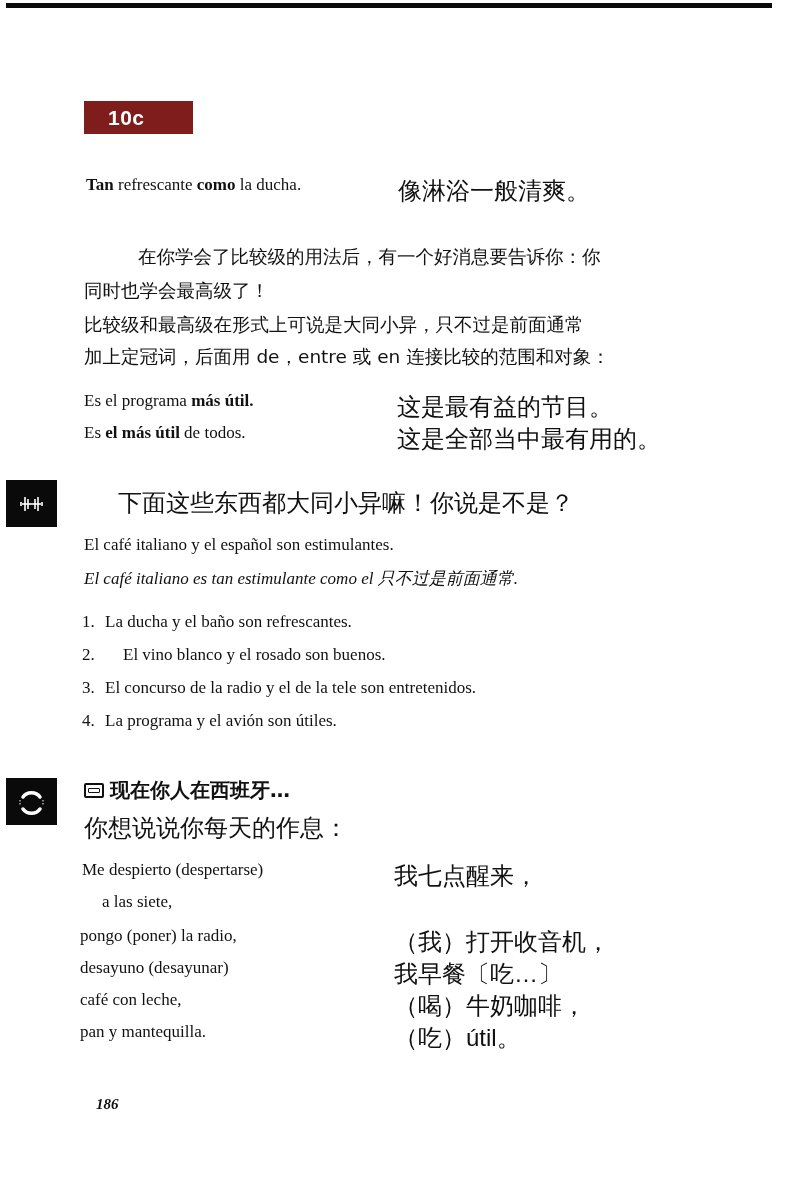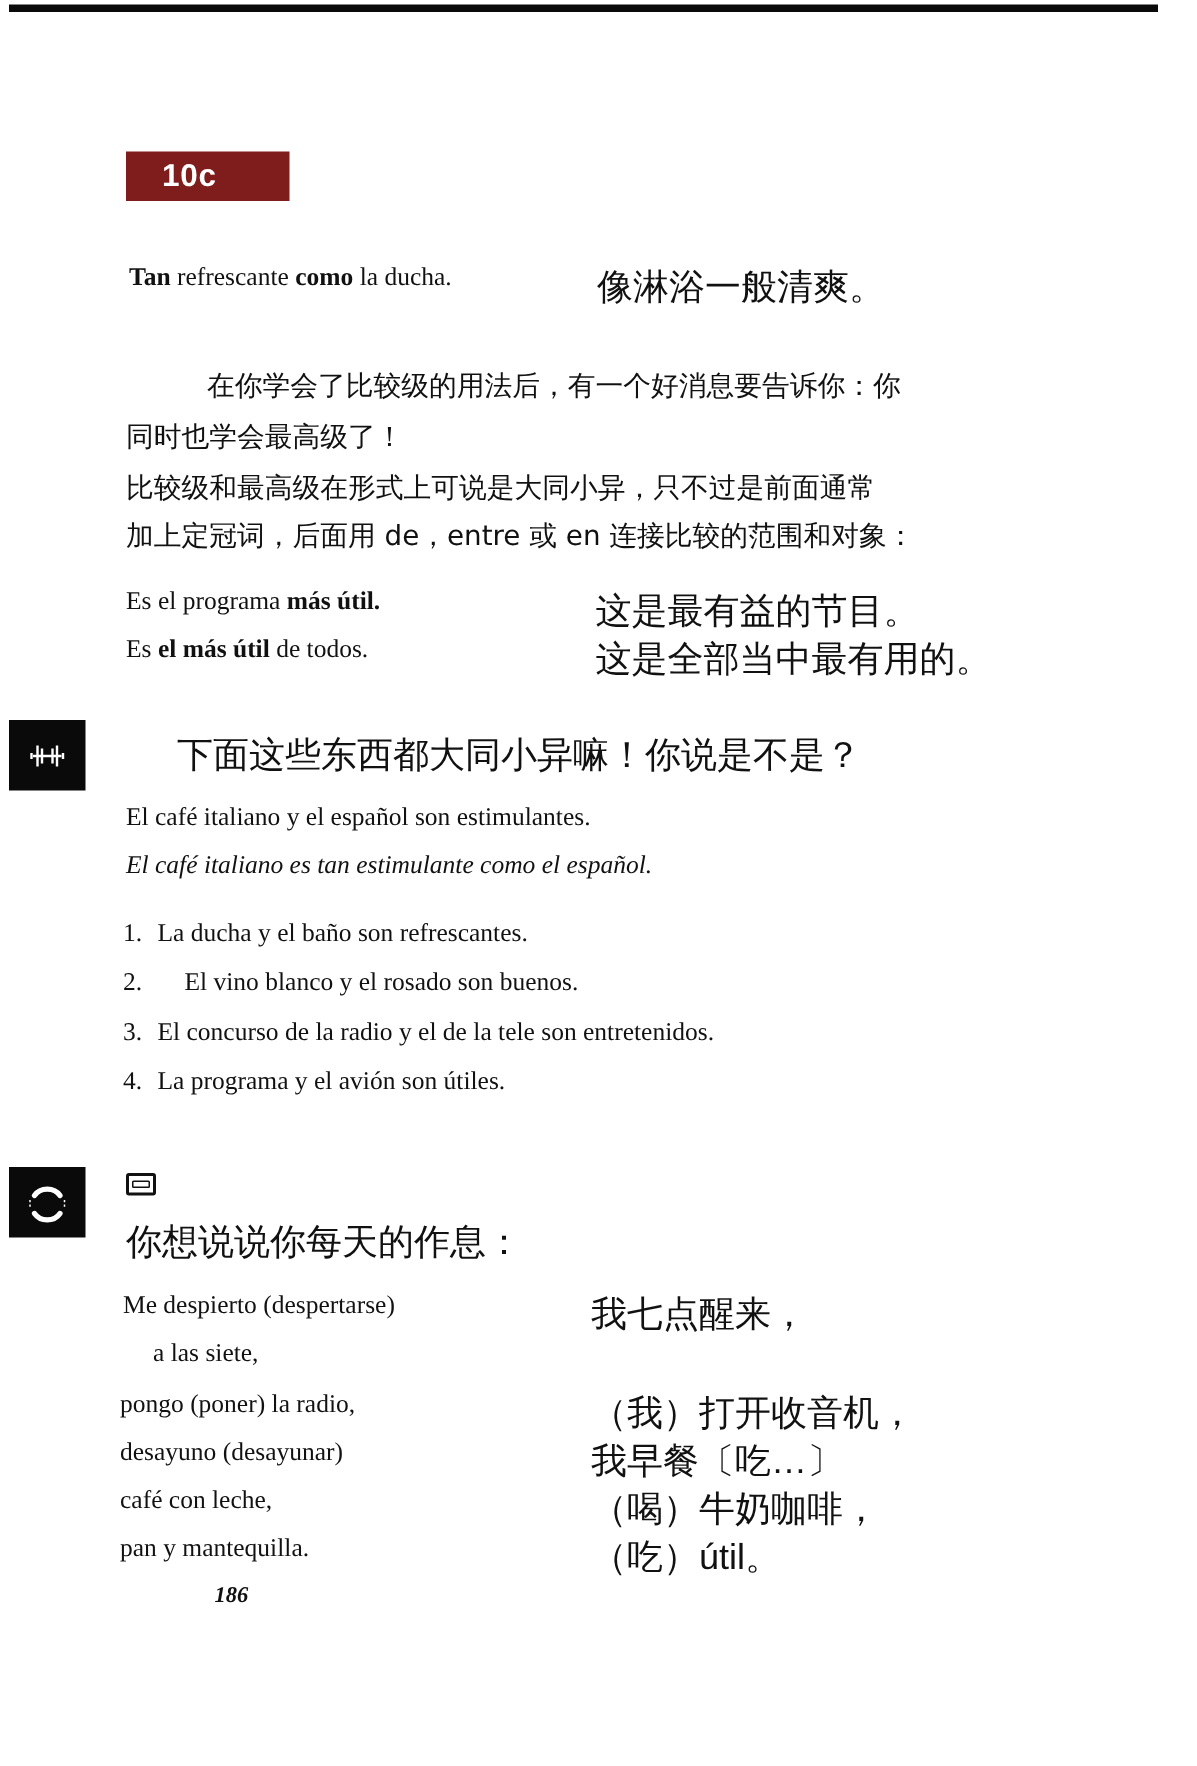--- a/index.html
+++ b/index.html
@@ -125,21 +125,21 @@
       <line x1="15" y1="22" x2="15" y2="26"></line>
       <line x1="36" y1="22" x2="36" y2="26"></line>
     </g>
   </svg>
 </div>
 
 <div class="abs zh" style="left:86px; top:487px;margin-left:32px;">下面这些东西都大同小异嘛！你说是不是？</div>
 
 <div class="abs es" style="left:84px; top:535px;">El café italiano y el español son estimulantes.</div>
 <div class="abs es" style="left:84px; top:567px;">
-  <i>El café italiano es tan estimulante como el español.</i>
+  <i>El café italiano es tan estimulante como el 只不过是前面通常.</i>
 </div>
 
 <div class="abs es" style="left:82px; top:612px;">
   <span>1.</span>
   <span style="margin-left:6px;">La ducha y el baño son refrescantes.</span>
 </div>
 <div class="abs es" style="left:82px; top:645px;">
   <span>2.</span>
   <span style="margin-left:24px;">El vino blanco y el rosado son buenos.</span>
 </div>
@@ -157,21 +157,21 @@
     <g fill="none" stroke="#ffffff">
       <path d="M17 19 A10 9 0 0 1 34 19" stroke-width="3.5" stroke-linecap="round"></path>
       <path d="M17 31 A10 9 0 0 0 34 31" stroke-width="3.5" stroke-linecap="round"></path>
       <line x1="14" y1="22" x2="14" y2="28" stroke-width="1" stroke-dasharray="1.5,1.5"></line>
       <line x1="37" y1="22" x2="37" y2="28" stroke-width="1" stroke-dasharray="1.5,1.5"></line>
     </g>
   </svg>
 </div>
 
 <div class="abs heading-zh" style="left:84px; top:777px;">
-  <span class="tape-icon"></span>
+  <span class="tape-icon"></span><span>现在你人在西班牙…</span>
 </div>
 <div class="abs zh" style="left:84px; top:812px;">你想说说你每天的作息：</div>
 
 <div class="abs es" style="left:82px; top:860px;">Me despierto (despertarse)</div>
 <div class="abs zh" style="left:394px; top:860px;">我七点醒来，</div>
 
 <div class="abs es" style="left:102px; top:892px;">a las siete,</div>
 <div class="abs zh" style="left:394px; top:892px;"></div>
 
 <div class="abs es" style="left:80px; top:926px;">pongo (poner) la radio,</div>
@@ -179,13 +179,13 @@
 
 <div class="abs es" style="left:80px; top:958px;">desayuno (desayunar)</div>
 <div class="abs zh" style="left:394px; top:958px;">我早餐〔吃…〕</div>
 
 <div class="abs es" style="left:80px; top:990px;">café con leche,</div>
 <div class="abs zh" style="left:394px; top:990px;">（喝）牛奶咖啡，</div>
 
 <div class="abs es" style="left:80px; top:1022px;">pan y mantequilla.</div>
 <div class="abs zh" style="left:394px; top:1022px;">（吃）útil。</div>
 
-<div class="abs page-num" style="left:96px; top:1056px;margin-left:47px;">186</div>
+<div class="abs page-num" style="left:96px; top:1096px;">186</div>
 
 </body></html>

